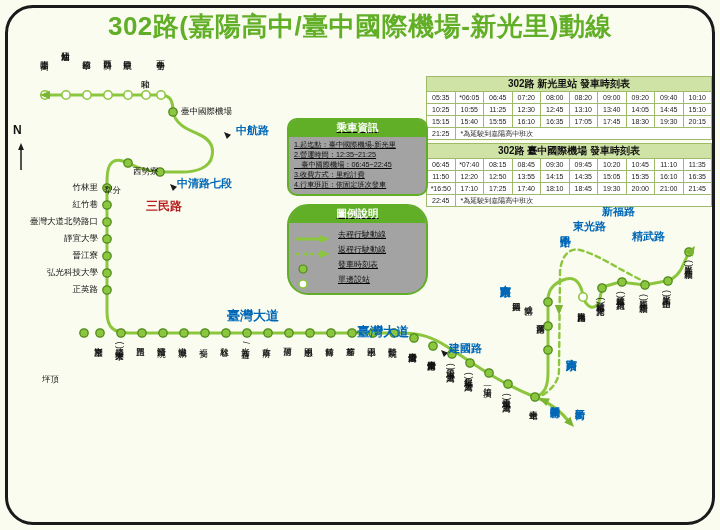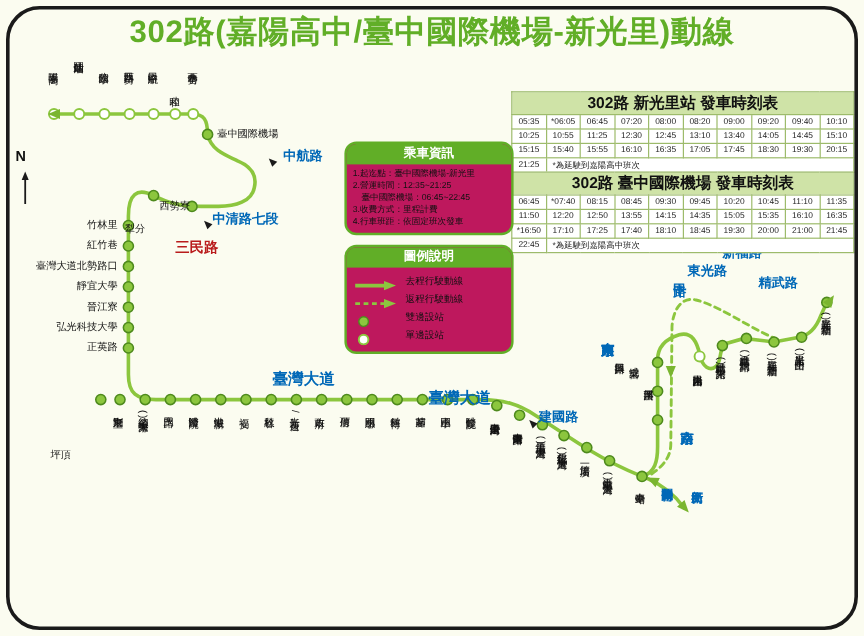--- a/index.html
+++ b/index.html
@@ -10,31 +10,31 @@
          font-weight:bold;color:#61AE27;letter-spacing:.5px;white-space:nowrap;}
   #route-svg{position:absolute;left:0;top:0;}
   #label-layer{position:absolute;left:0;top:0;width:720px;height:530px;}
   .map-label{position:absolute;font-size:8.5px;color:#111;line-height:1.05;white-space:nowrap;}
   .map-label.v{writing-mode:vertical-rl;letter-spacing:.3px;}
   .map-label.right{transform:translateX(-100%);}
   
   .ttable{position:absolute;width:286px;border-collapse:collapse;table-layout:fixed;background:#fff;}
   .ttable td,.ttable th{border:1px solid #9DBB6B;font-size:7px;text-align:center;height:11px;
         padding:0;color:#222;font-weight:normal;overflow:hidden;}
-  .ttable th{background:#CFE3A7;font-size:13px;font-weight:bold;height:13px;color:#111;}
+  .ttable th{background:#CFE3A7;font-size:10px;font-weight:bold;height:13px;color:#111;}
   .ttable td.note{text-align:left;padding-left:5px;font-size:7px;}
   #timetable-0{left:426px;top:76px;}
   #timetable-1{left:426px;top:143px;}
   
-  .gbox{position:absolute;background:#be185d;border:2px solid #61AE27;border-radius:10px;overflow:hidden;}
+  .gbox{position:absolute;background:#a3a3a3;border:2px solid #61AE27;border-radius:10px;overflow:hidden;text-decoration:underline;}
   .gbox .boxHead{background:#61AE27;color:#fff;font-weight:bold;font-size:10.5px;
         text-align:center;padding:1px 0 2px 0;}
   #info-box{left:287px;top:118px;width:137px;}
   #info-box .boxBody{padding:3px 5px 4px 5px;font-size:7.2px;line-height:1.4;color:#111;}
-  #legend-box{left:287px;top:204px;width:137px;}
+  #legend-box{left:287px;top:204px;width:137px;border-radius:21px;}
   #legend-box .boxBody{padding:4px 6px 6px 6px;}
   .legendRow{display:flex;align-items:center;height:15px;gap:7px;}
   .legendRow .sym{width:36px;height:10px;flex:0 0 36px;}
   .legendRow .lbl{font-size:8px;color:#111;white-space:nowrap;}
 </style>
 </head>
 <body>
 
 <div class="page">
 
@@ -328,21 +328,21 @@
           <span class="sym"><svg width="36" height="10">
               <line x1="1" y1="5" x2="26" y2="5" stroke="#8CC63E" stroke-width="2.4" stroke-dasharray="4,3"></line>
               <polygon points="35,5 25,1.2 25,8.8" fill="#8CC63E"></polygon>
             </svg></span>
           <span class="lbl">返程行駛動線</span>
         </div>
         <div class="legendRow">
           <span class="sym"><svg width="36" height="10">
               <circle cx="8" cy="5" r="4" fill="#8CC63E" stroke="#4E8A1D" stroke-width="1.2"></circle>
             </svg></span>
-          <span class="lbl">雙邊設站</span>
+          <span class="lbl">發車時刻表</span>
         </div>
         <div class="legendRow">
           <span class="sym"><svg width="36" height="10">
               <circle cx="8" cy="5" r="4" fill="#fff" stroke="#8CC63E" stroke-width="1.6"></circle>
             </svg></span>
           <span class="lbl">單邊設站</span>
         </div>
       </div>
   </div>
 

